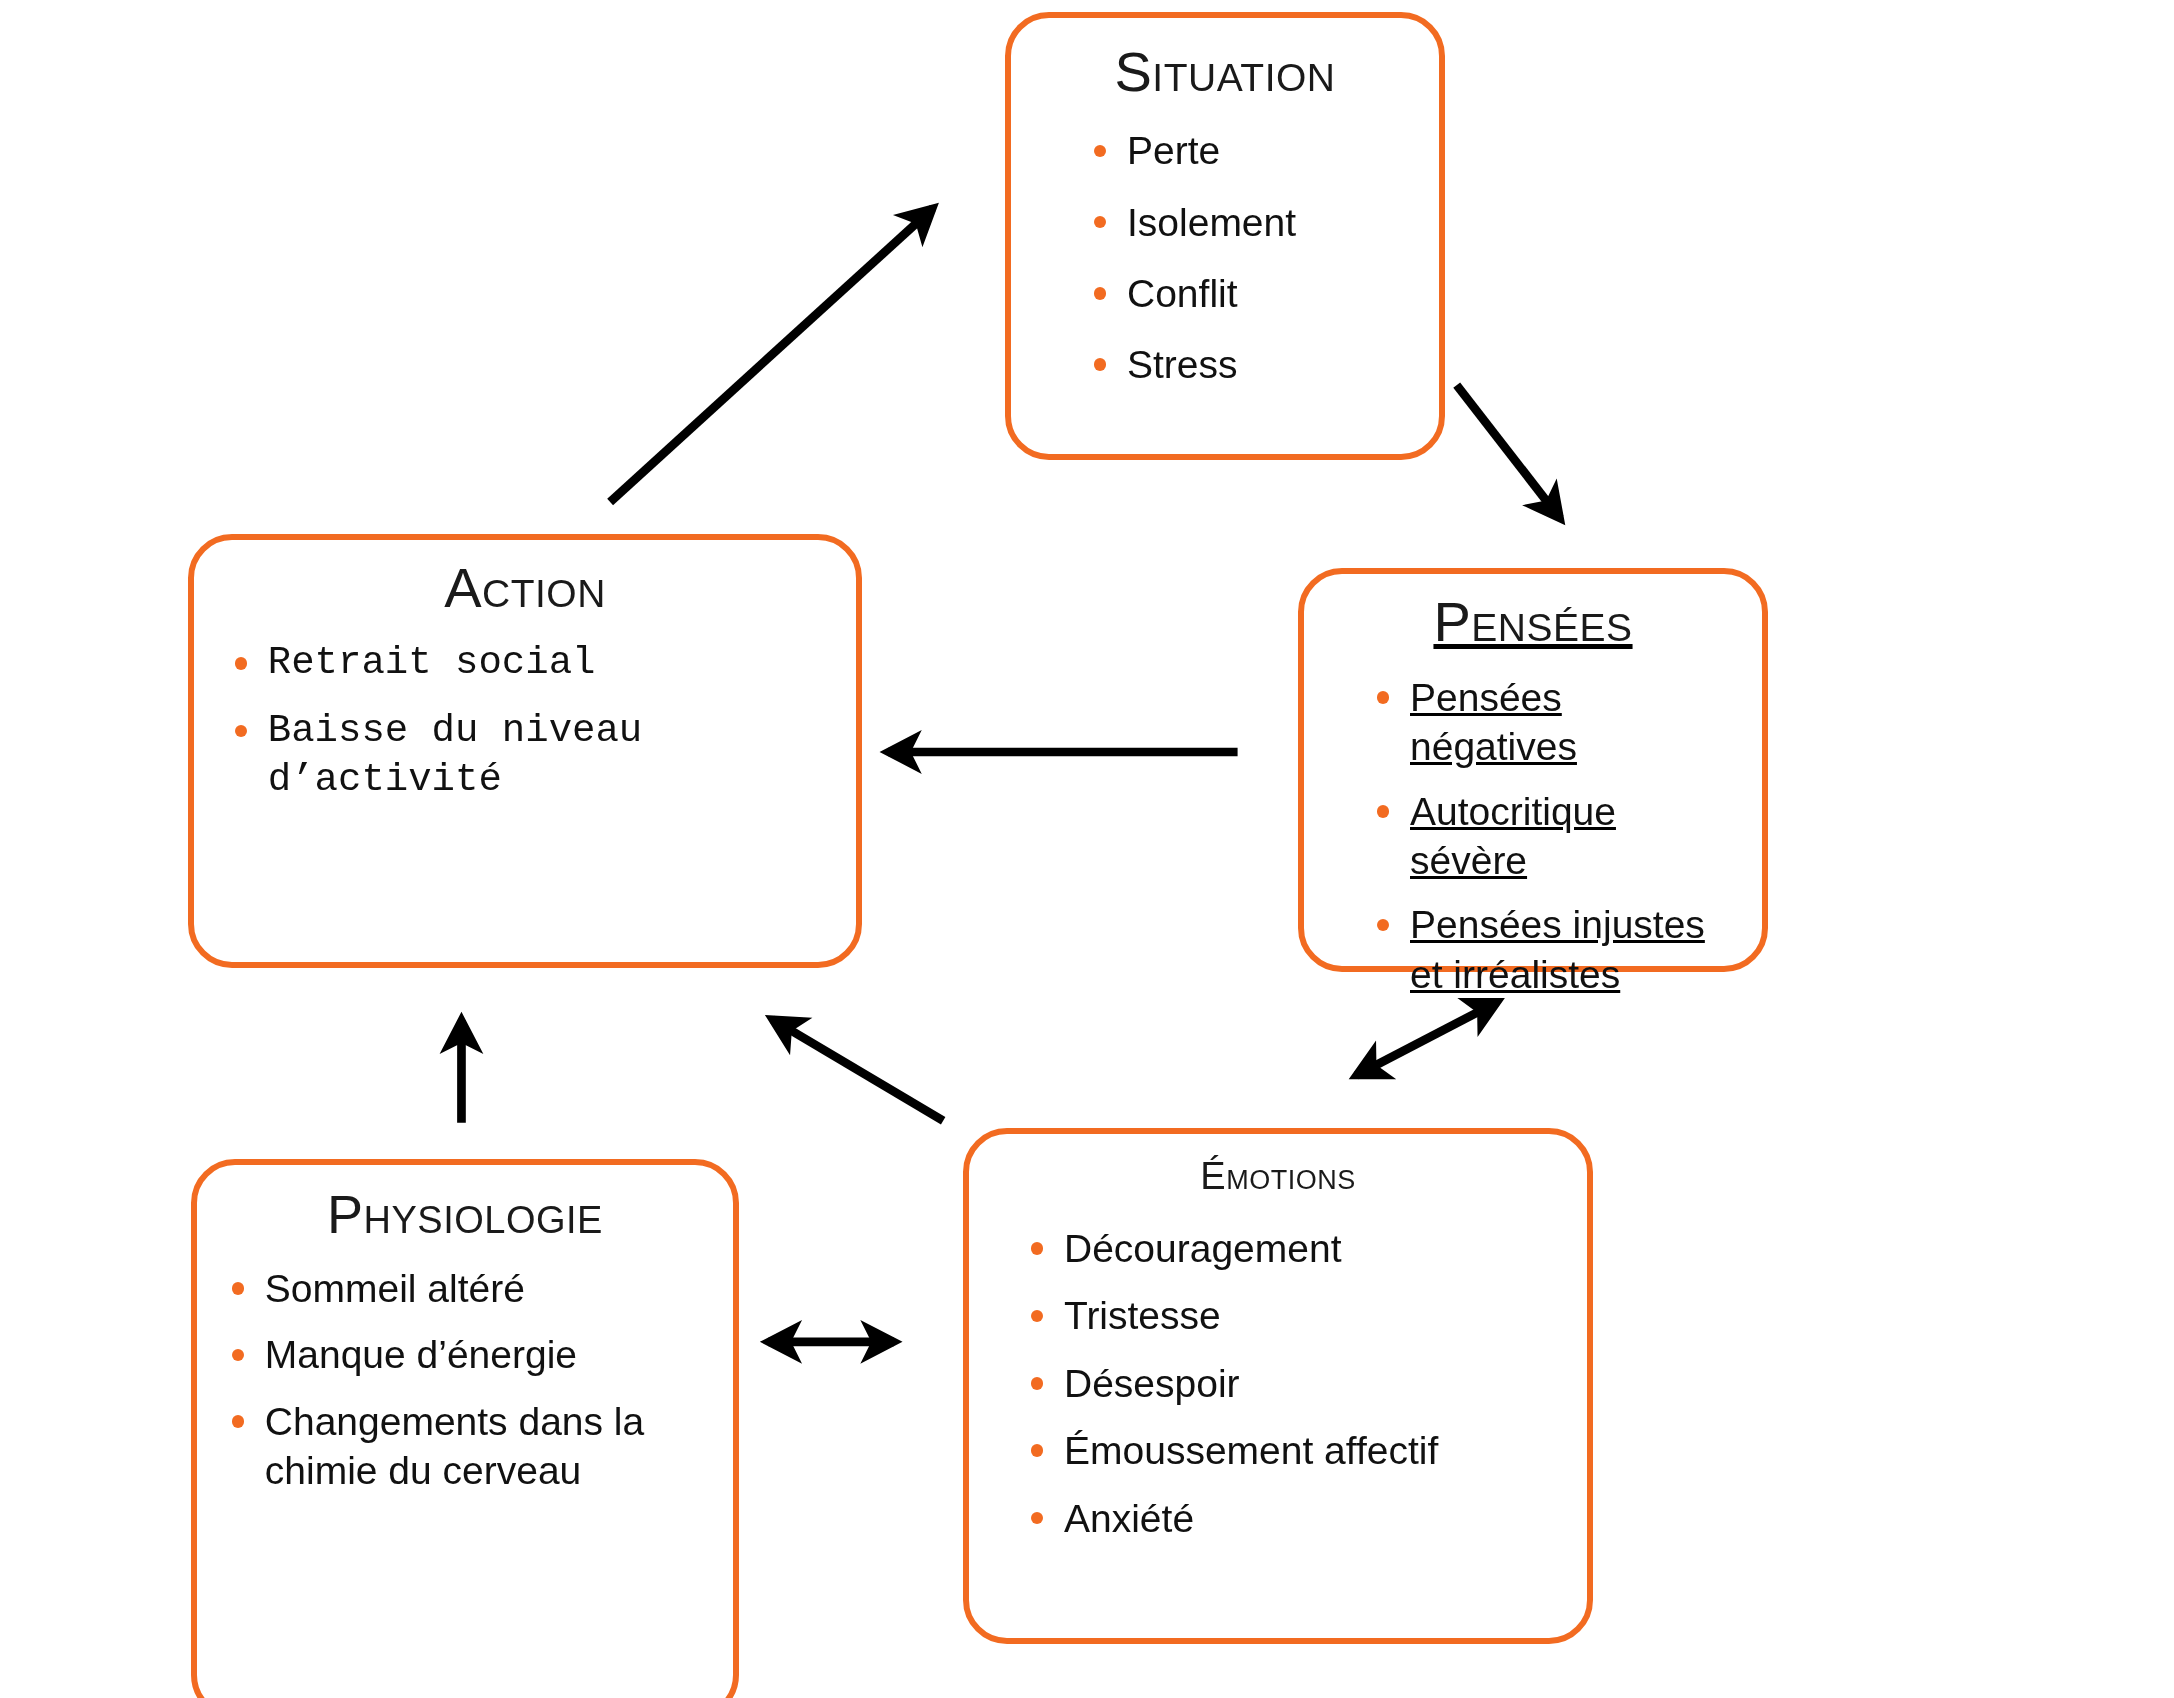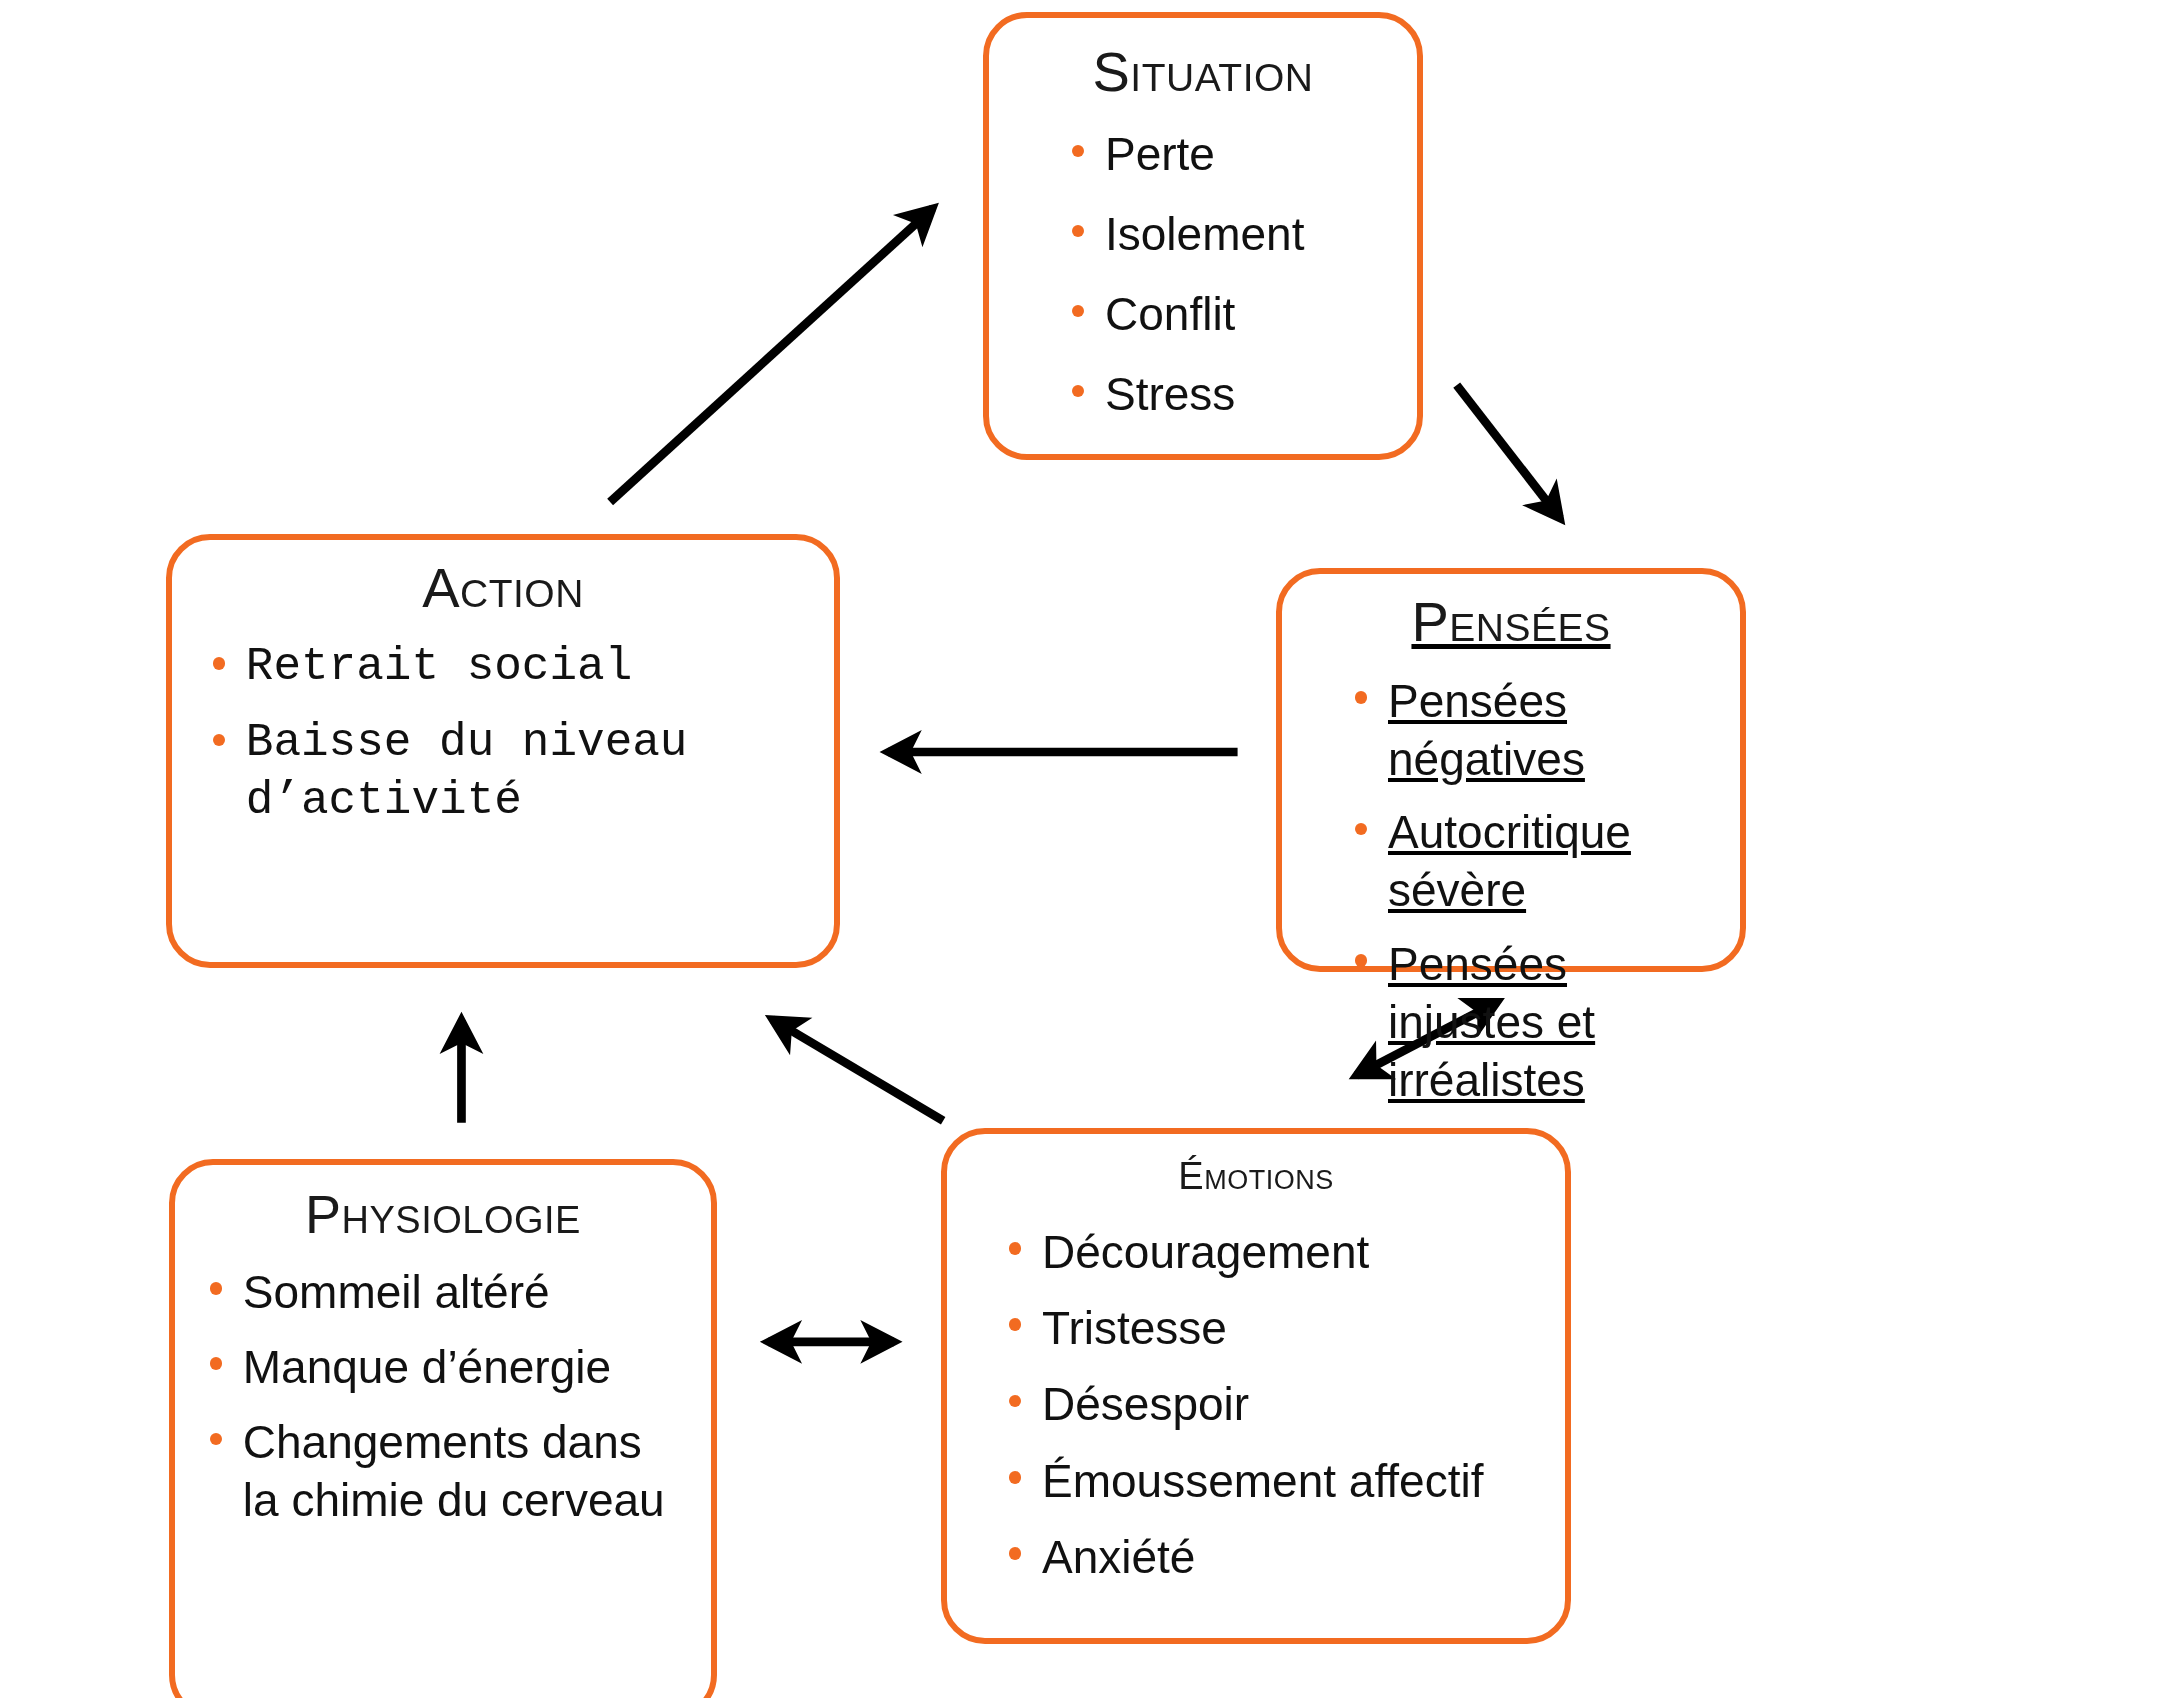--- a/index.html
+++ b/index.html
@@ -27,40 +27,41 @@
   }
   .node {
     position: absolute;
     box-sizing: border-box;
     background: #ffffff;
     border: 6.8px solid #F26B21;
     border-radius: 44px;
     display: flex;
     flex-direction: column;
     align-items: stretch;
+    margin-left: 22px;
   }
   .node-title {
     text-align: center;
     color: #1a1a1a;
     font-weight: 400;
     font-variant: small-caps;
     font-size: 54px;
     line-height: 1.05;
     letter-spacing: 0.5px;
     white-space: nowrap;
   }
   .bullets {
     list-style: none;
     margin: 0;
     padding: 0;
   }
   .bullet {
     position: relative;
     color: #111111;
-    font-size: 46px;
+    font-size: 39px;
     line-height: 1.26;
     padding-left: 39px;
   }
   .bullet .dot {
     position: absolute;
     left: 5.8px;
     top: 18.3px;
     width: 12.6px;
     height: 12.6px;
     border-radius: 50%;

